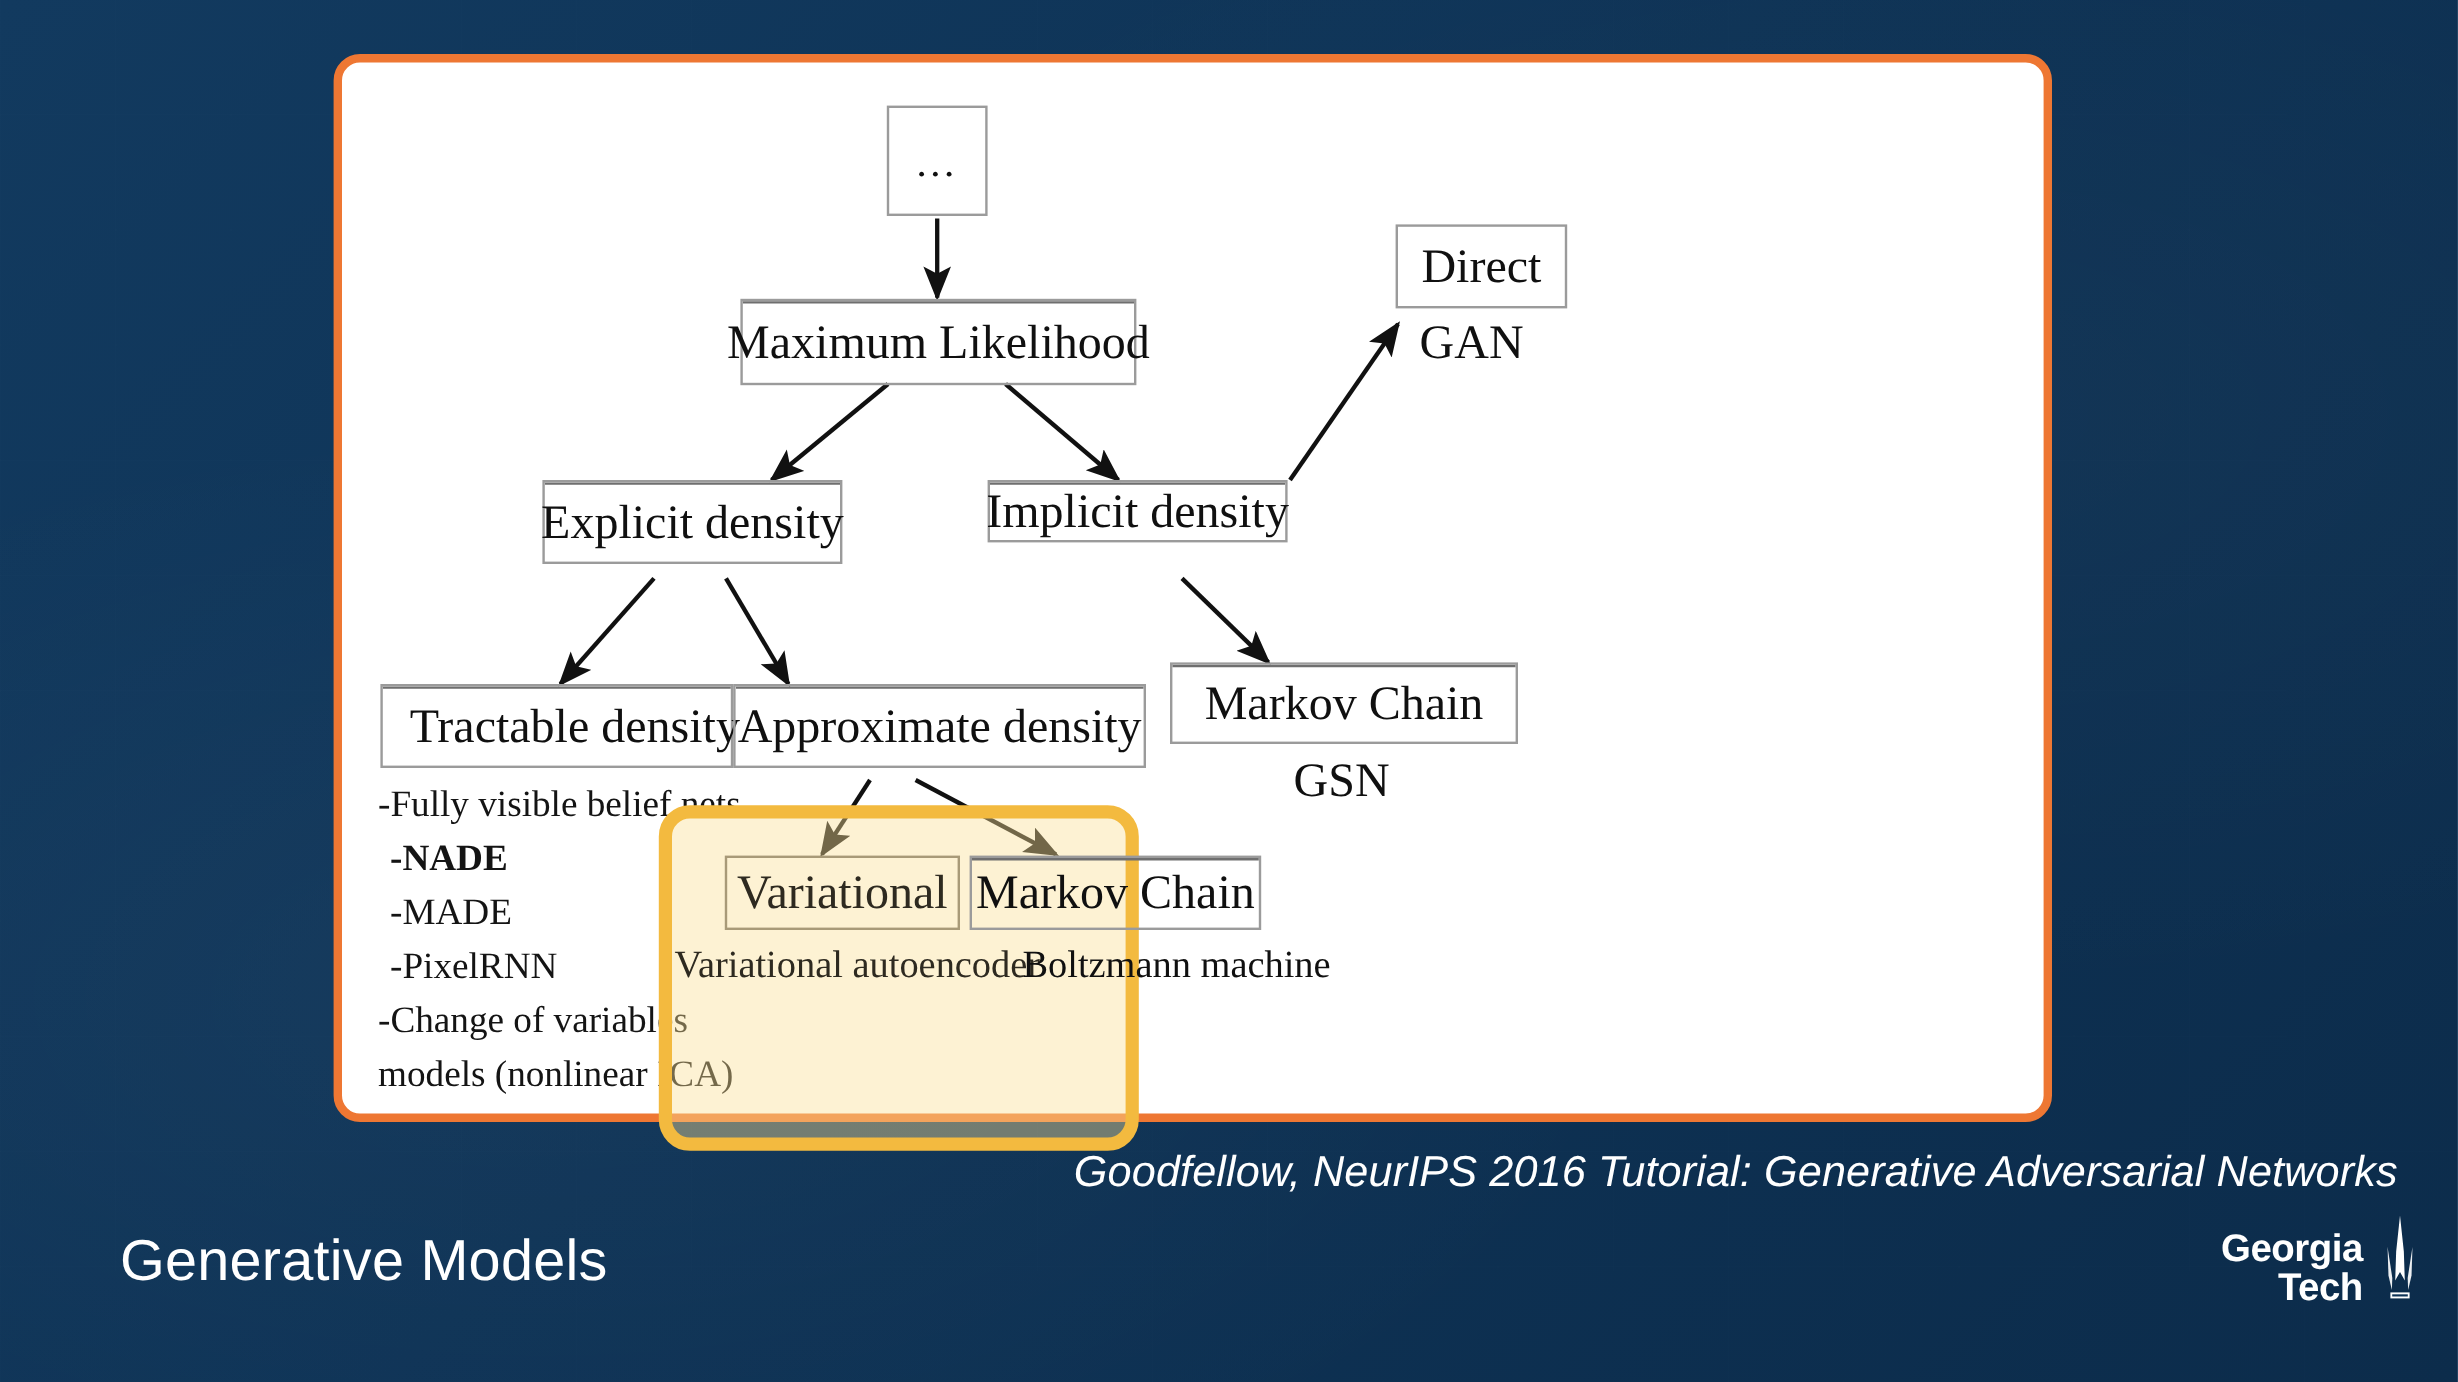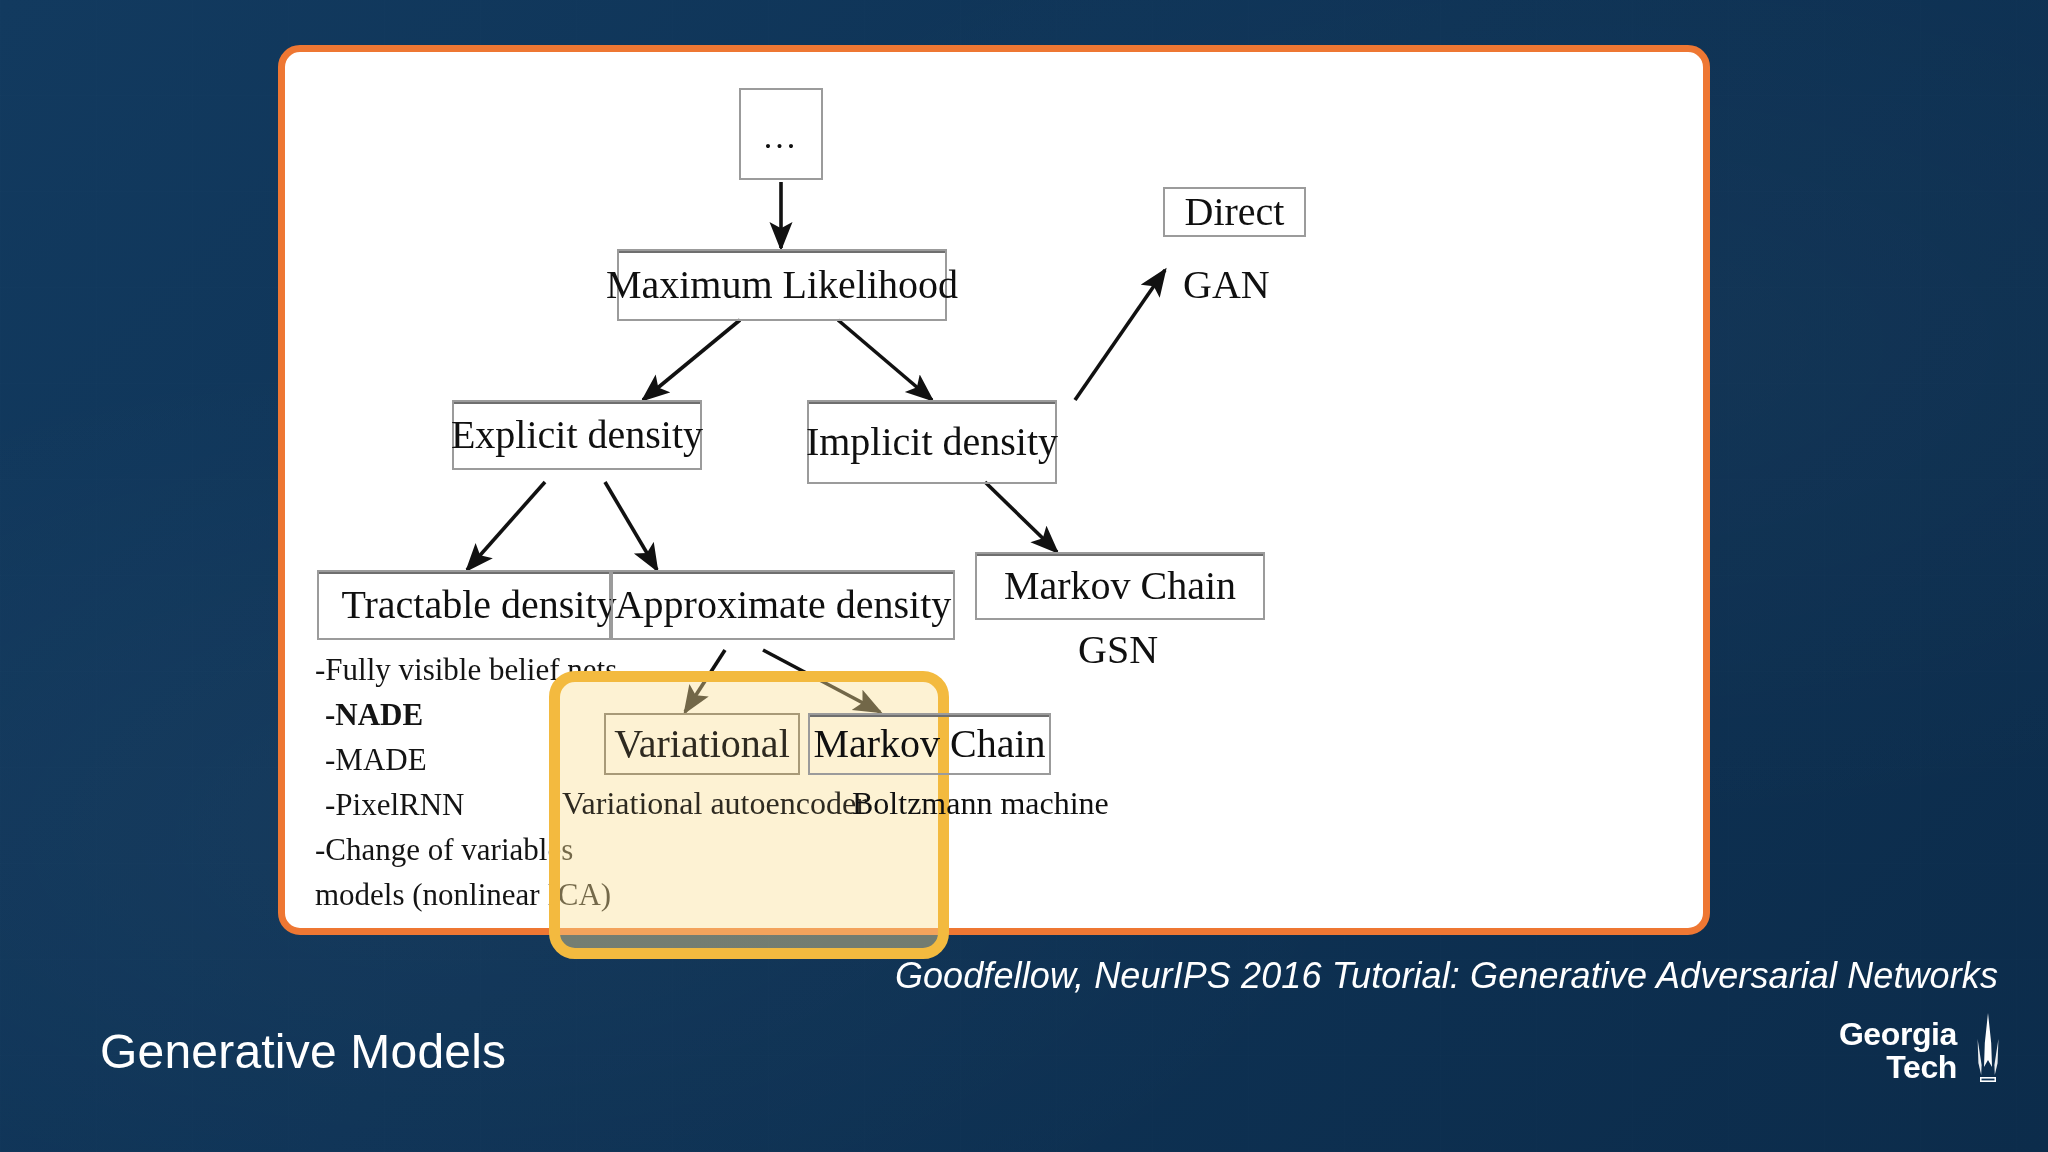--- a/index.html
+++ b/index.html
@@ -118,25 +118,25 @@
     color: #ffffff;
     font-size: 48px;
     font-weight: normal;
     letter-spacing: .2px;
     white-space: nowrap;
   }
 
   
   #gt-logo {
     position: absolute;
-    right: 39px;
+    right: 27px;
     top: 1051px;
     transform: translateY(-50%);
     display: flex;
-    align-items: center;
+    align-items: flex-end;
     gap: 10px;
   }
   #gt-wordmark {
     display: flex;
     flex-direction: column;
     align-items: flex-end;
     color: #ffffff;
     font-weight: bold;
     font-size: 32px;
     line-height: 1.02;
@@ -176,25 +176,25 @@
   </div>
 
   <div class="node shadowed" style="left:332px; top:197px; width:330px; height:72px; font-size:40px;">
     <span>Maximum Likelihood</span>
   </div>
 
   <div class="node shadowed" style="left:167px; top:348px; width:250px; height:70px; font-size:40px;">
     <span>Explicit density</span>
   </div>
 
-  <div class="node shadowed" style="left:522px; top:348px; width:250px; height:84px; font-size:40px;">
+  <div class="node shadowed" style="left:538px; top:348px; width:250px; height:52px; font-size:40px;">
     <span>Implicit density</span>
   </div>
 
-  <div class="node" style="left:878px; top:135px; width:143px; height:50px; font-size:40px;">
+  <div class="node" style="left:878px; top:135px; width:143px; height:70px; font-size:40px;">
     <span>Direct</span>
   </div>
   <div class="caption-label" style="left:898px; top:213px; font-size:40px;">
     <span>GAN</span>
   </div>
 
   <div class="node shadowed" style="left:32px; top:518px; width:294px; height:70px; font-size:40px;padding-left:30px;">
     <span>Tractable density</span>
   </div>
 

